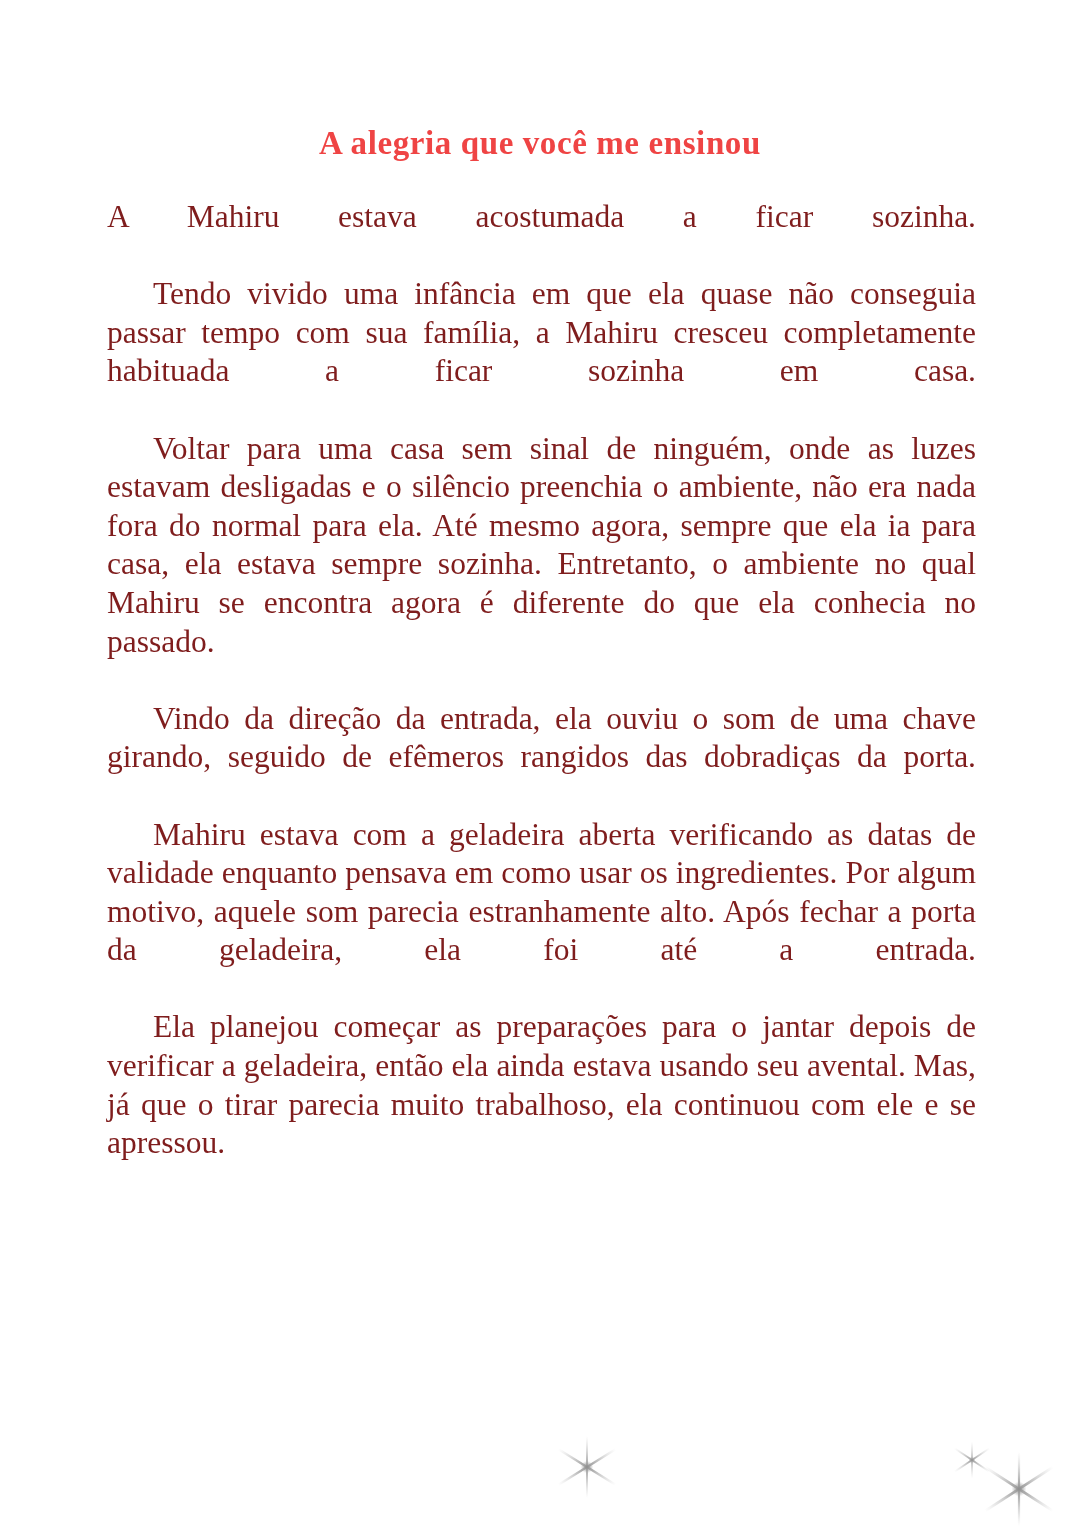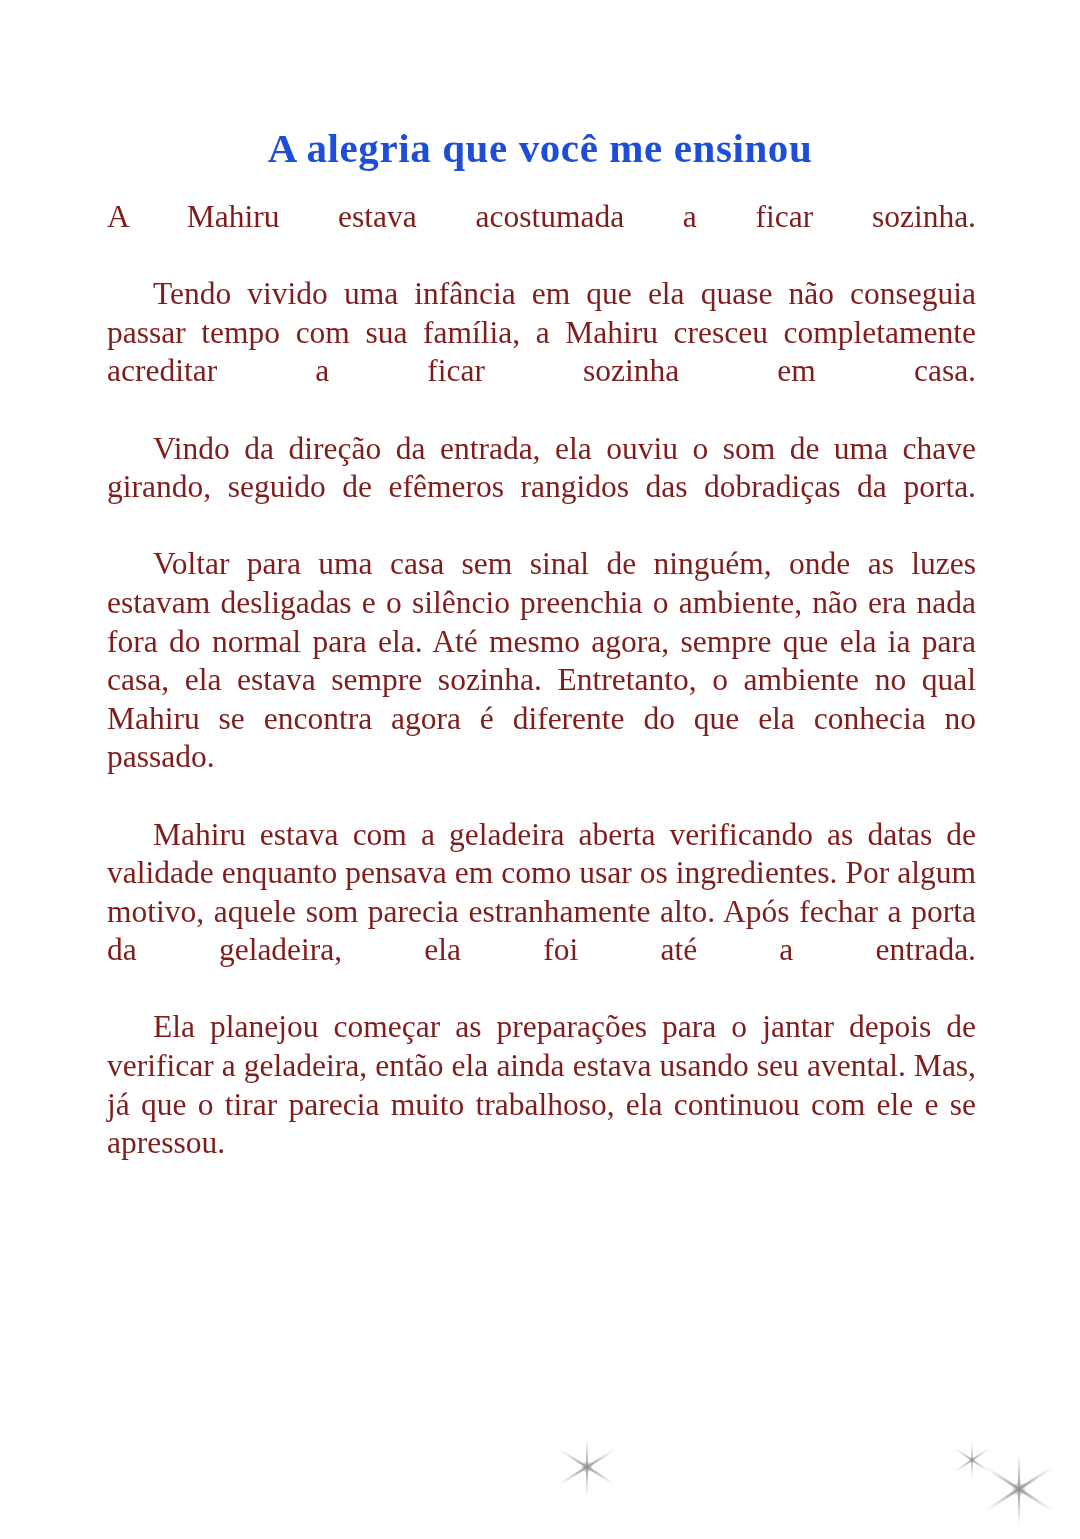--- a/index.html
+++ b/index.html
@@ -23,24 +23,24 @@
 
   
   .chapter-title {
     position: absolute;
     left: 0;
     right: 0;
     top: 96px;
     text-align: center;
     font-family: "Liberation Serif", "DejaVu Serif", serif;
     font-weight: 700;
-    font-size: 41px;
+    font-size: 33px;
     line-height: 50px;
     letter-spacing: 0.6px;
-    color: #1d4ed8;
+    color: #ef4444;
     white-space: nowrap;
   }
 
   
   .body-column {
     position: absolute;
     left: 107px;
     top: 198px;
     width: 869px;
   }
@@ -95,23 +95,23 @@
 </style>
 </head>
 <body>
 
 <div class="page">
 
   <h1 class="chapter-title">A alegria que você me ensinou</h1>
 
   <div class="body-column">
     <p class="body-paragraph no-indent">A Mahiru estava acostumada a ficar sozinha.</p>
-    <p class="body-paragraph">Tendo vivido uma infância em que ela quase não conseguia passar tempo com sua família, a Mahiru cresceu completamente acreditar a ficar sozinha em casa.</p>
+    <p class="body-paragraph">Tendo vivido uma infância em que ela quase não conseguia passar tempo com sua família, a Mahiru cresceu completamente habituada a ficar sozinha em casa.</p>
+    <p class="body-paragraph">Voltar para uma casa sem sinal de ninguém, onde as luzes estavam desligadas e o silêncio preenchia o ambiente, não era nada fora do normal para ela. Até mesmo agora, sempre que ela ia para casa, ela estava sempre sozinha. Entretanto, o ambiente no qual Mahiru se encontra agora é diferente do que ela conhecia no passado.</p>
     <p class="body-paragraph">Vindo da direção da entrada, ela ouviu o som de uma chave girando, seguido de efêmeros rangidos das dobradiças da porta.</p>
-    <p class="body-paragraph">Voltar para uma casa sem sinal de ninguém, onde as luzes estavam desligadas e o silêncio preenchia o ambiente, não era nada fora do normal para ela. Até mesmo agora, sempre que ela ia para casa, ela estava sempre sozinha. Entretanto, o ambiente no qual Mahiru se encontra agora é diferente do que ela conhecia no passado.</p>
     <p class="body-paragraph">Mahiru estava com a geladeira aberta verificando as datas de validade enquanto pensava em como usar os ingredientes. Por algum motivo, aquele som parecia estranhamente alto. Após fechar a porta da geladeira, ela foi até a entrada.</p>
     <p class="body-paragraph">Ela planejou começar as preparações para o jantar depois de verificar a geladeira, então ela ainda estava usando seu avental. Mas, já que o tirar parecia muito trabalhoso, ela continuou com ele e se apressou.</p>
 
   </div>
 
   <div class="ornaments">
 
     <div class="sparkle sparkle-left">
       <svg viewBox="0 0 100 100" xmlns="http://www.w3.org/2000/svg" aria-hidden="true">
         <defs>

